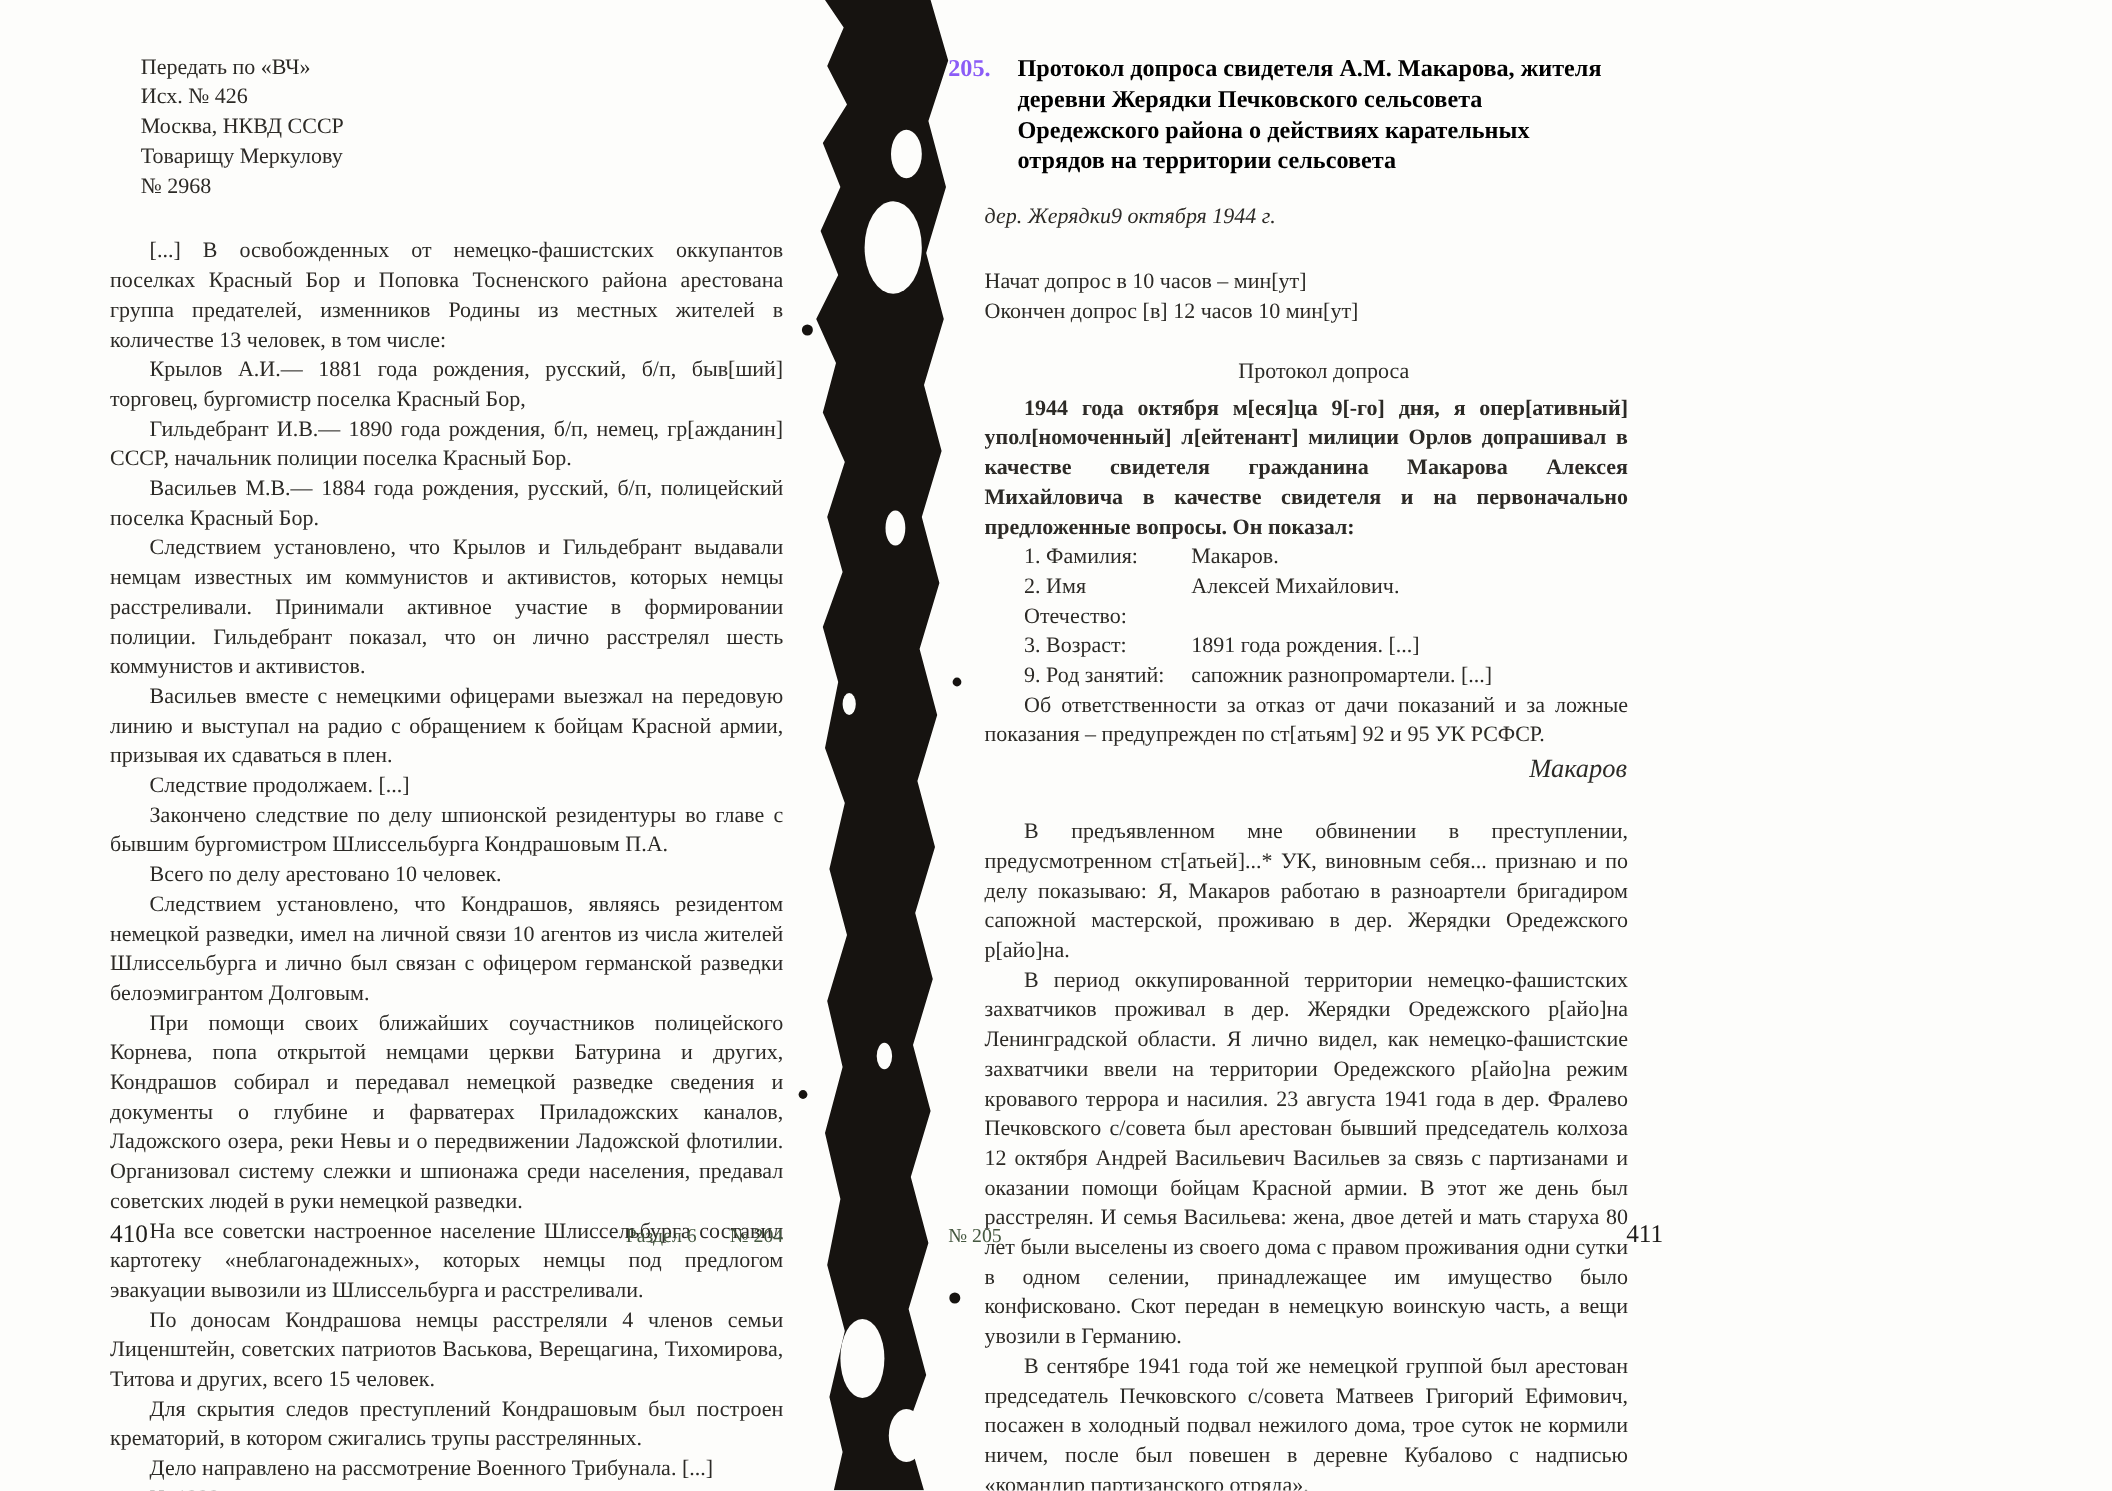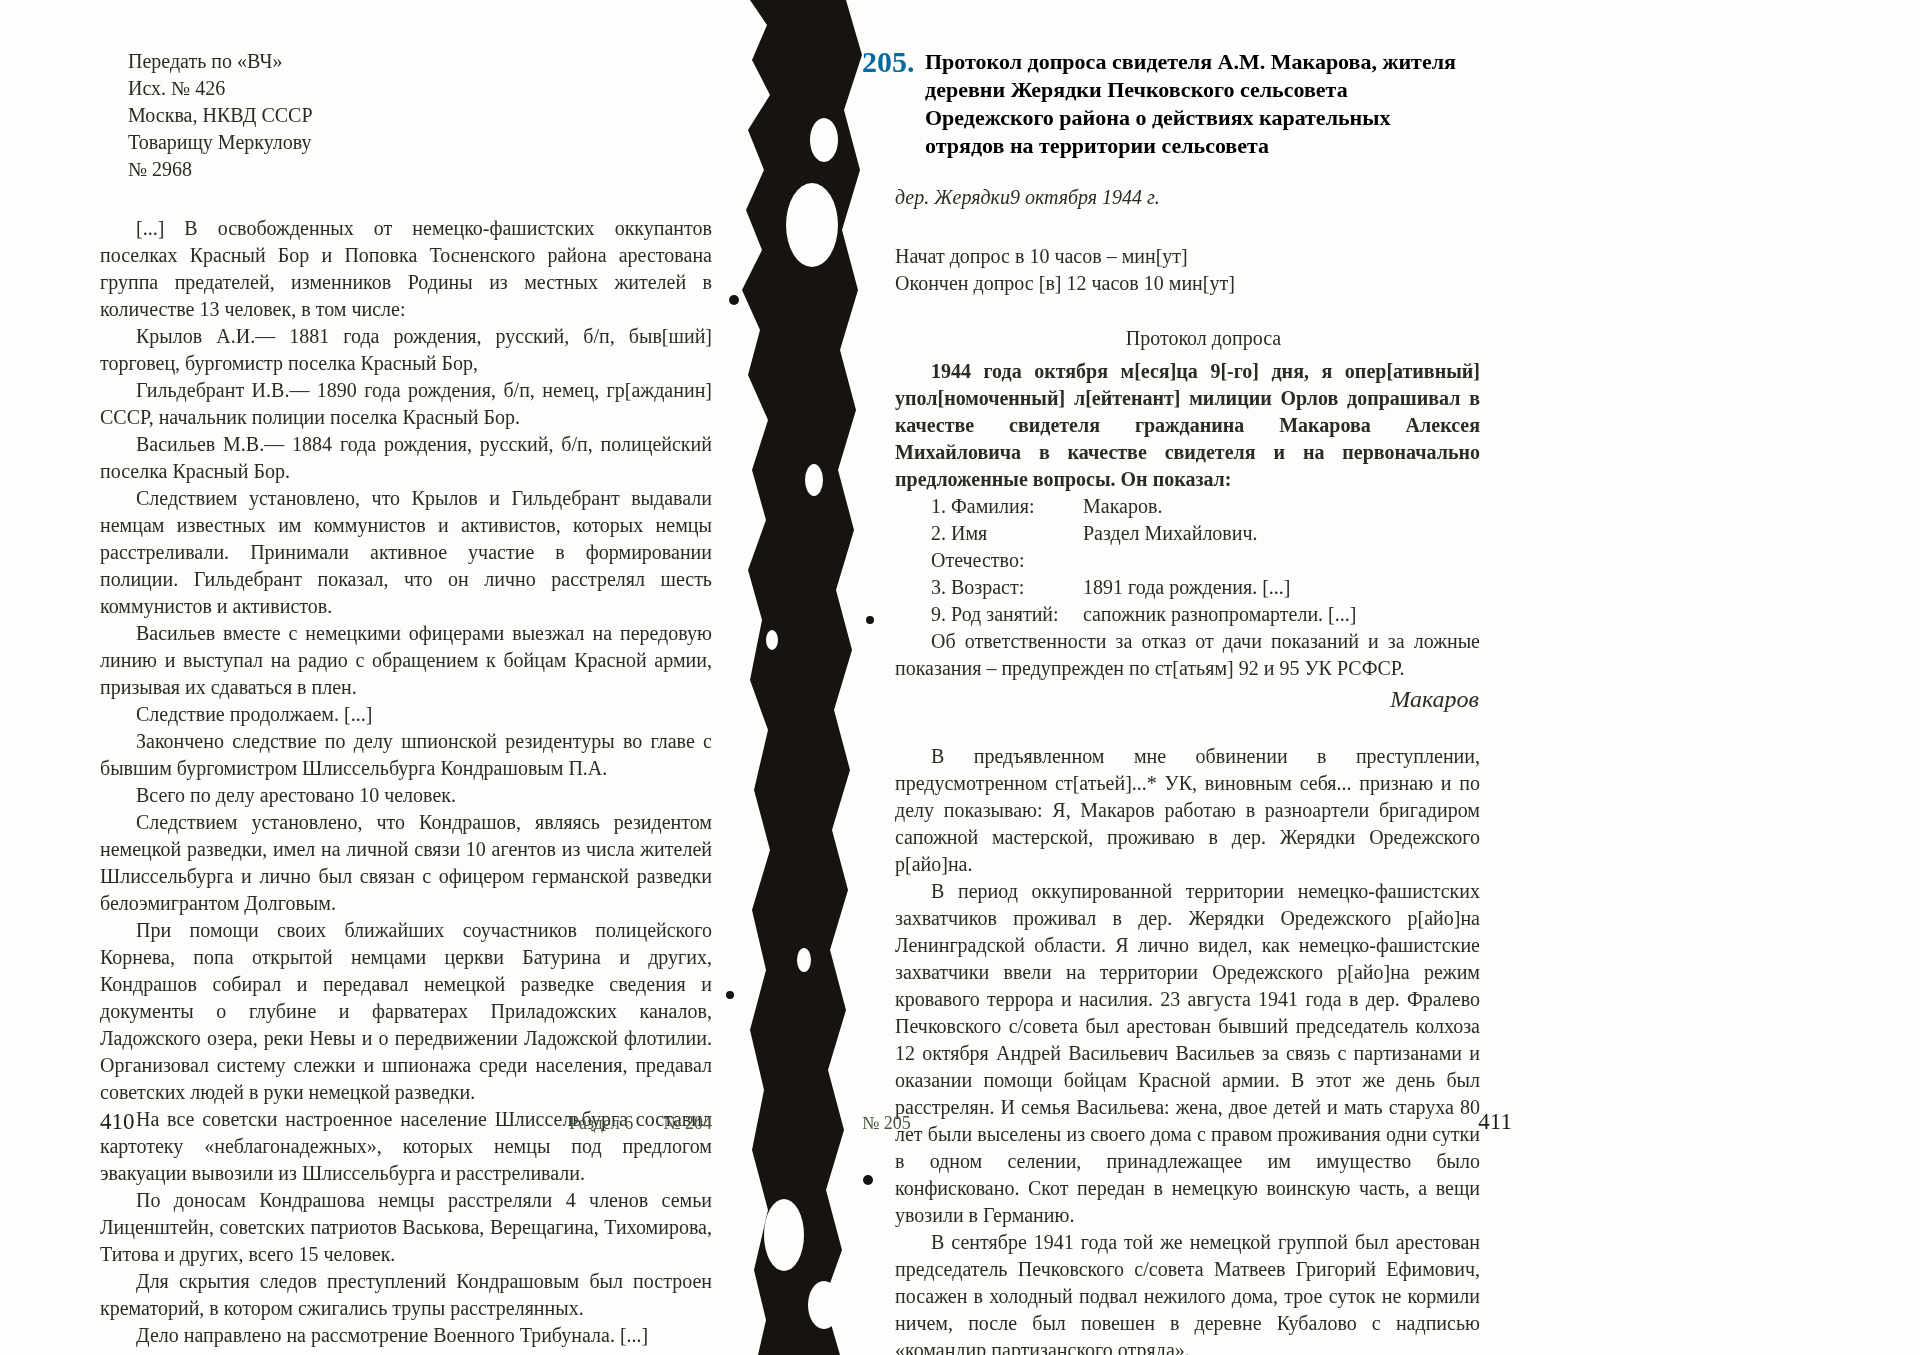--- a/index.html
+++ b/index.html
@@ -19,21 +19,21 @@
   .body-text p{margin:0;text-indent:36px;}
   #left-body{margin-top:32px;}
   .page-footer{position:absolute;bottom:26px;left:0;right:0;display:flex;align-items:baseline;}
   .page-num{font-weight:normal;font-size:23px;color:#1e1c19;}
   .running{font-size:18px;color:#44573f;}
   .foot-spacer{flex:1;}
   .foot-gap{display:inline-block;width:30px;}
 
   
   .doc-head{display:flex;margin-top:48px;}
-  .doc-num{width:63px;flex:0 0 63px;font-weight:bold;font-size:30px;line-height:28px;color:#0369a1;}
+  .doc-num{width:63px;flex:0 0 63px;font-weight:bold;font-size:22px;line-height:28px;color:#8b5cf6;}
   .doc-title{font-weight:bold;font-size:22px;line-height:28px;color:#000000;width:540px;}
   .place-date{display:flex;justify-content:flex-start;font-style:italic;font-size:20px;
               margin:26px 0 0 33px;}
   .times{margin:34px 0 0 33px;font-size:20px;line-height:27px;}
   .subhead{margin:30px 0 0 33px;text-align:center;font-size:20px;}
   .r-body{margin-left:33px;width:585px;}
   .qa-list{margin-left:33px;font-size:20px;line-height:27px;}
   .qa-row{display:flex;}
   .qa-label{width:188px;flex:0 0 188px;padding-left:36px;box-sizing:border-box;}
   .qa-value{flex:1;}
@@ -123,21 +123,21 @@
     <p>1944 года октября м[еся]ца 9[-го] дня, я опер[ативный] упол[номоченный] л[ейтенант] милиции Орлов допрашивал в качестве свидетеля гражданина Макарова Алексея Михайловича в качестве свидетеля и на первоначально предложенные вопросы. Он показал:</p>
   </div>
 
   <div class="qa-list">
     <div class="qa-row">
       <span class="qa-label">1. Фамилия:</span>
       <span class="qa-value">Макаров.</span>
     </div>
     <div class="qa-row">
       <span class="qa-label">2. Имя Отечество:</span>
-      <span class="qa-value">Раздел Михайлович.</span>
+      <span class="qa-value">Алексей Михайлович.</span>
     </div>
     <div class="qa-row">
       <span class="qa-label">3. Возраст:</span>
       <span class="qa-value">1891 года рождения. [...]</span>
     </div>
     <div class="qa-row">
       <span class="qa-label">9. Род занятий:</span>
       <span class="qa-value">сапожник разнопромартели. [...]</span>
     </div>
   </div>

